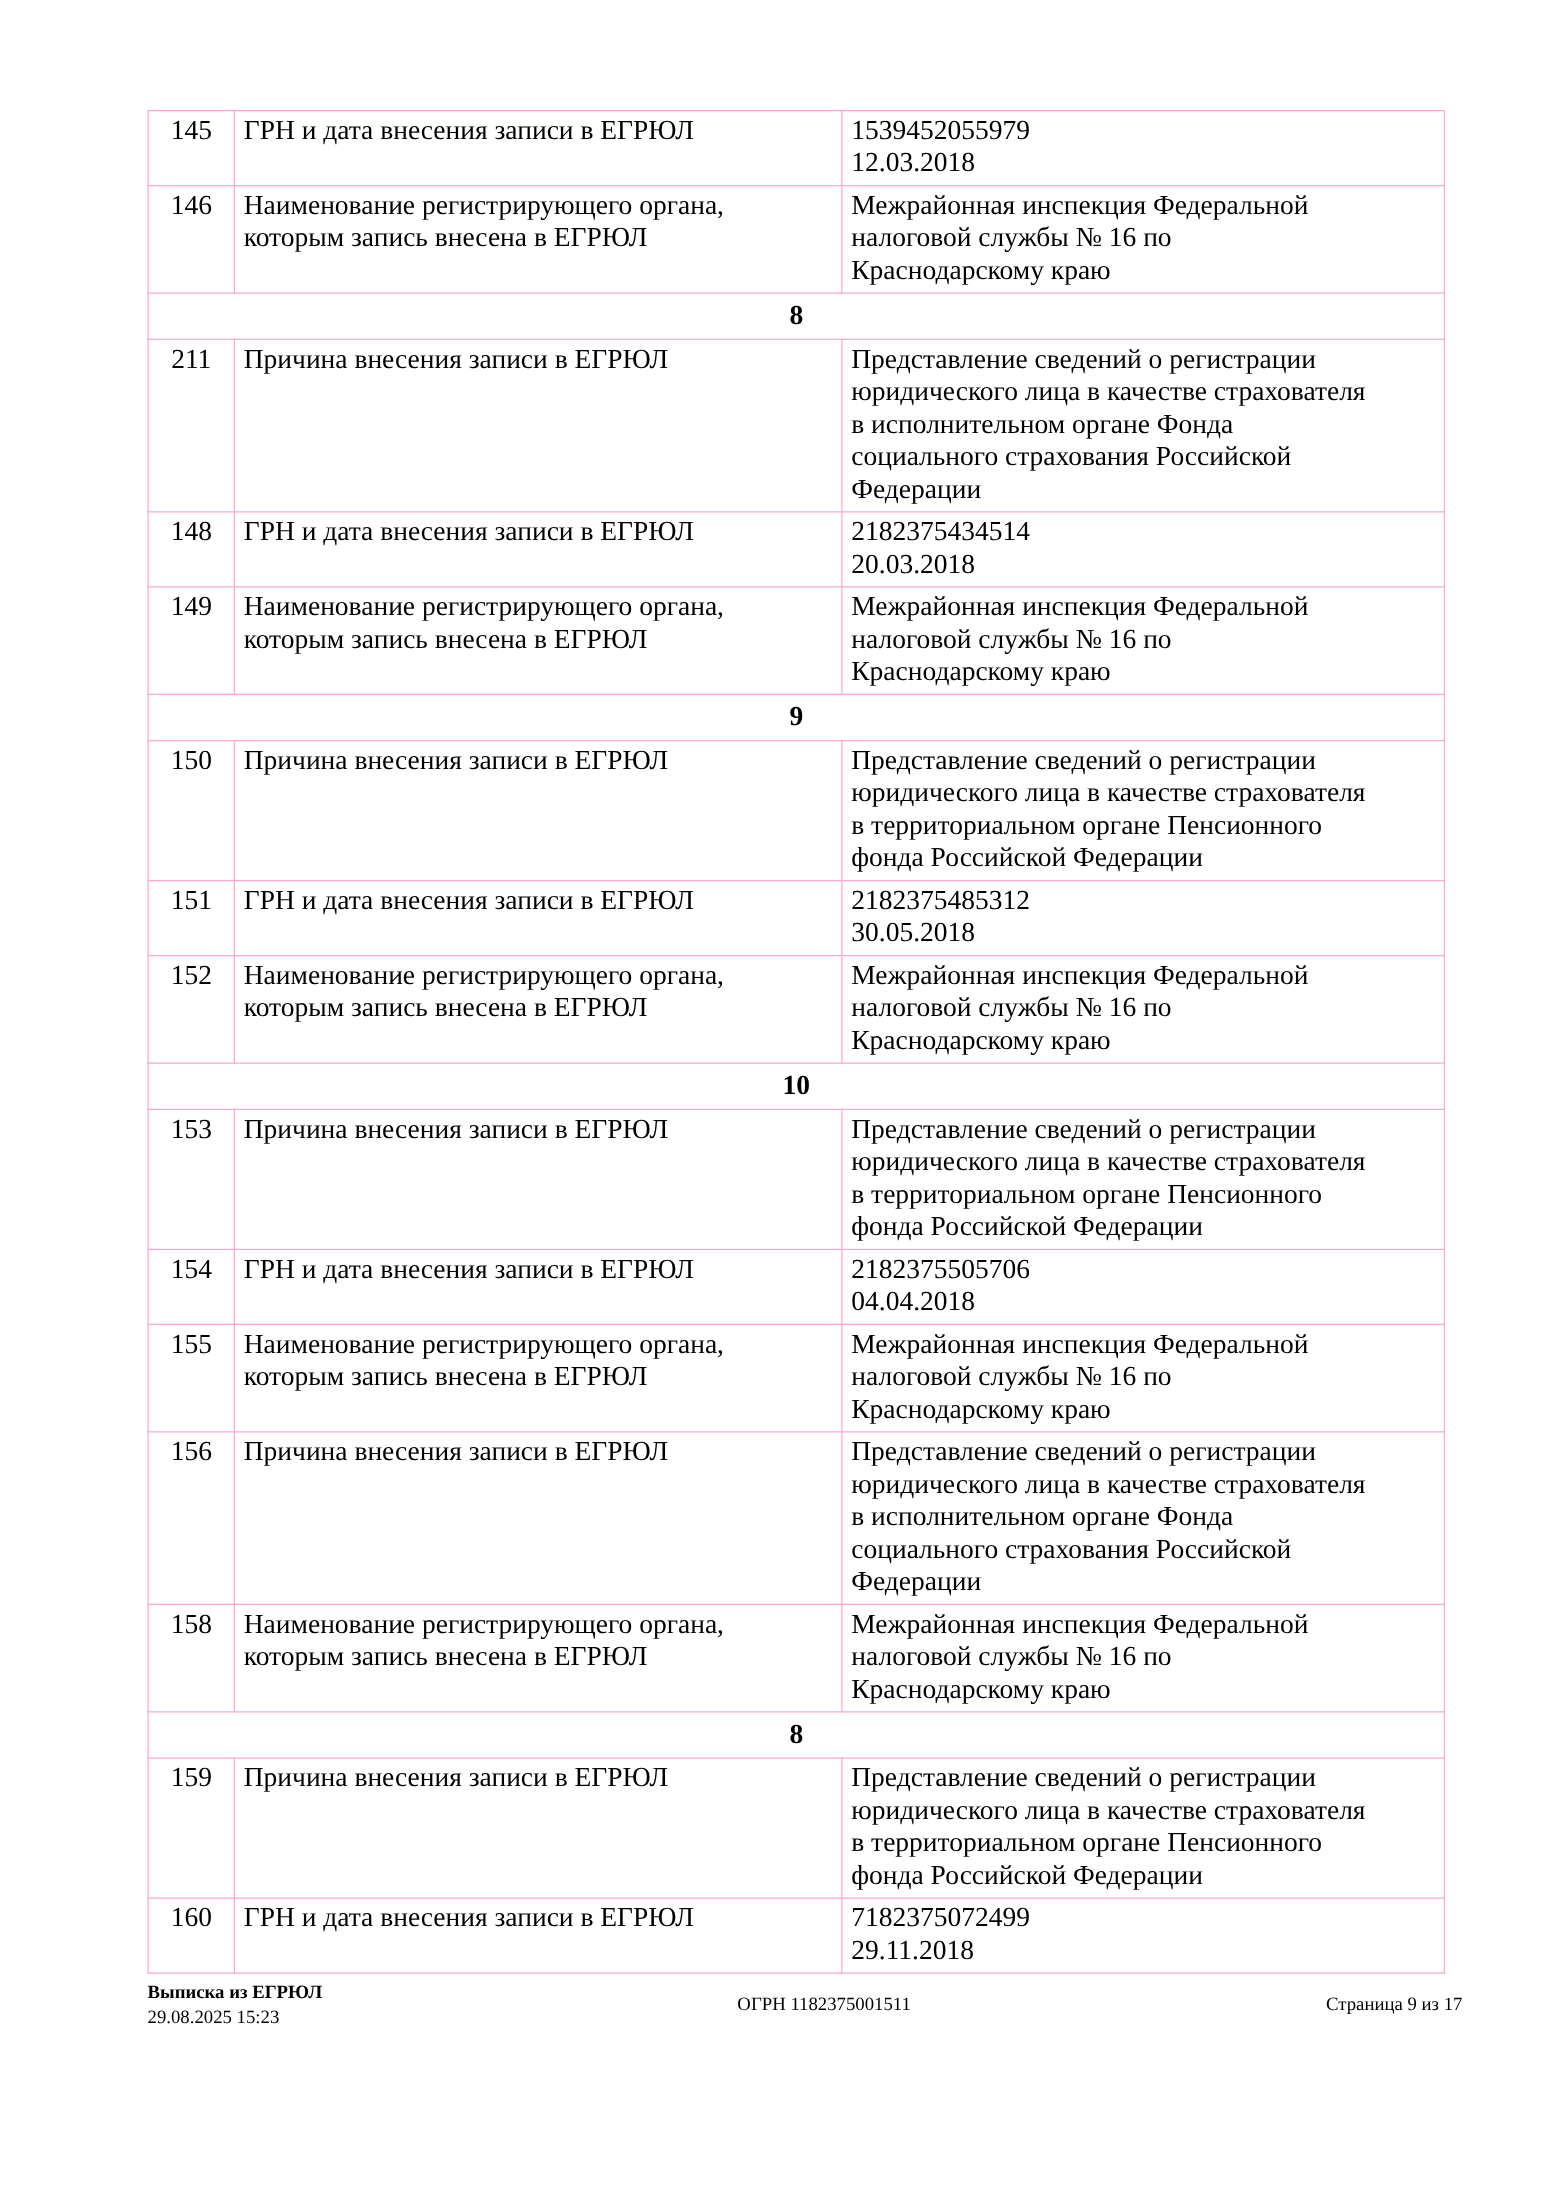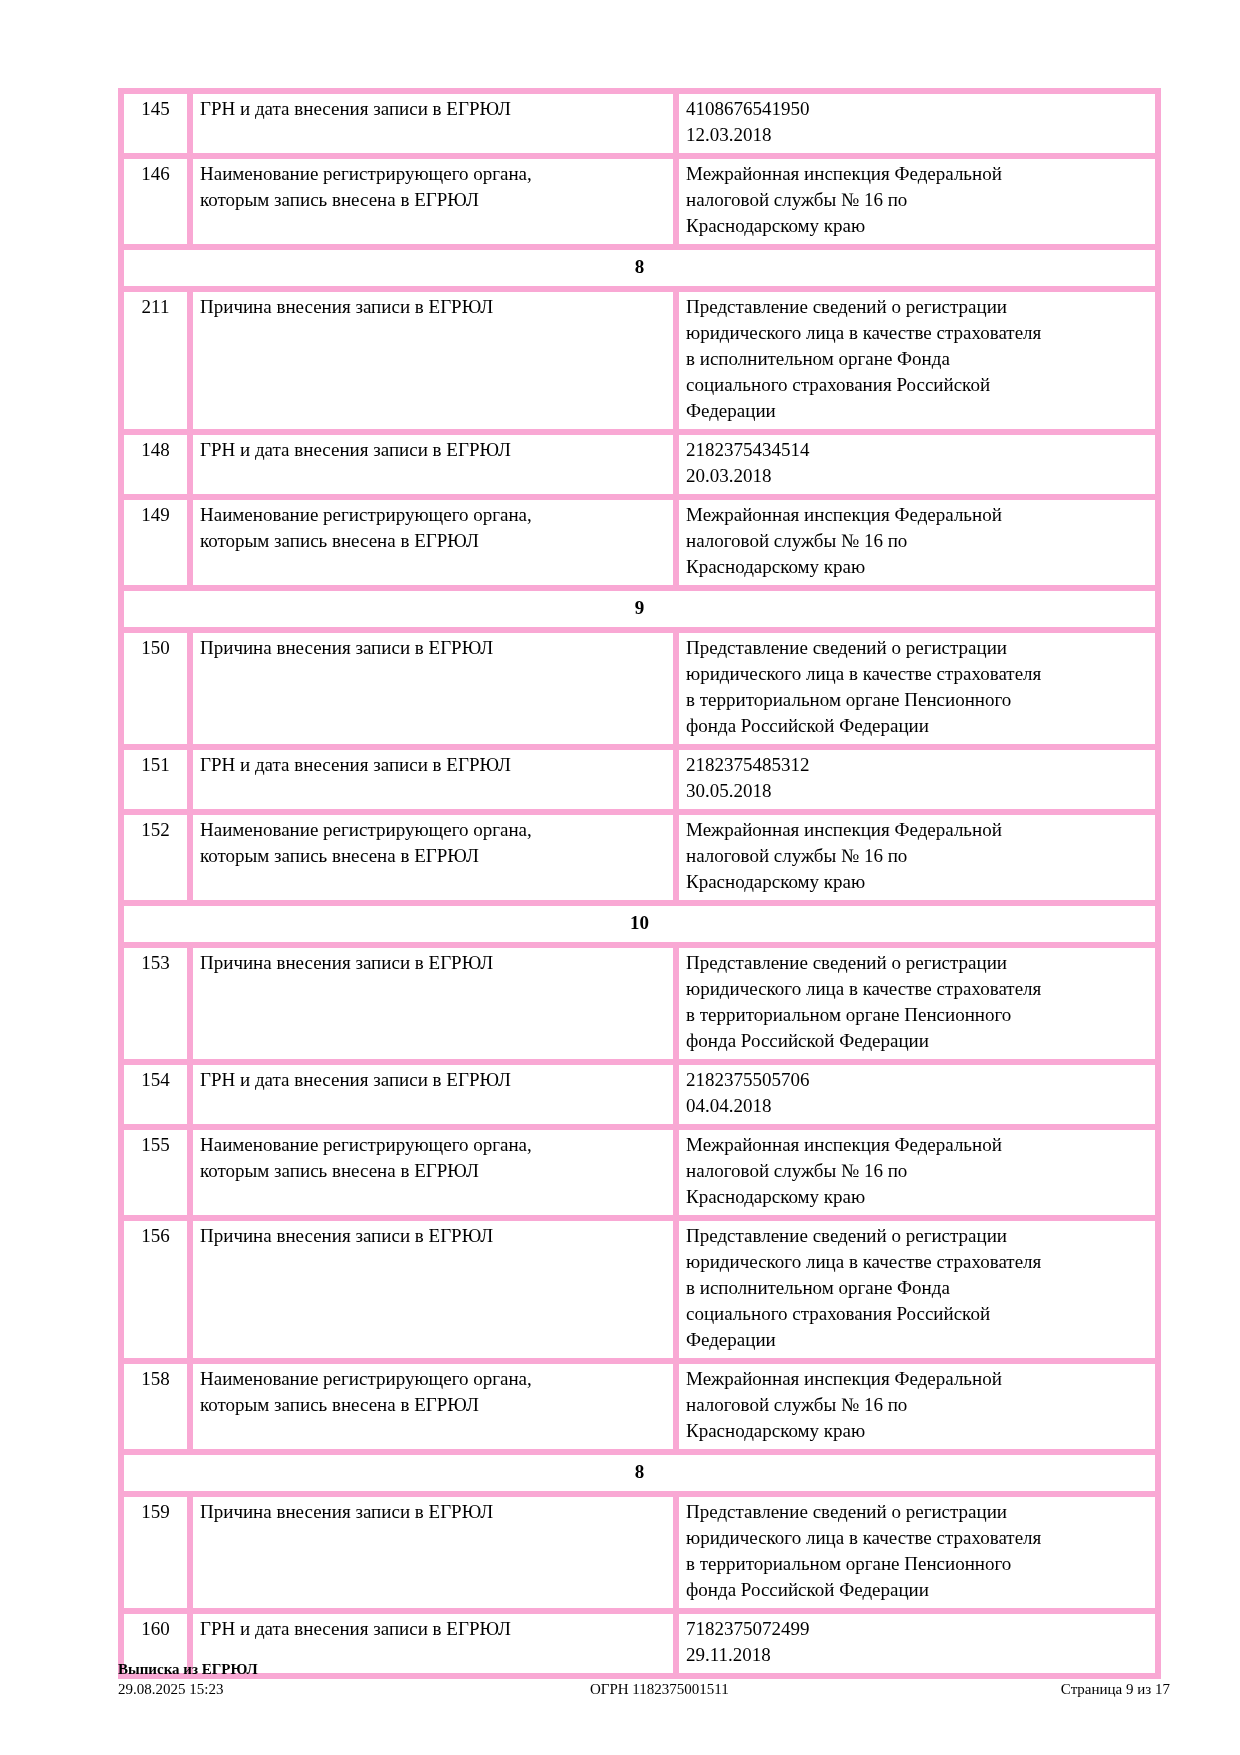--- a/index.html
+++ b/index.html
@@ -17,45 +17,45 @@
   }
   .egrul-table {
     position: absolute;
     left: 118px;
     top: 88px;
     width: 1037px;
     border-collapse: collapse;
     table-layout: fixed;
   }
   .egrul-table td {
-    border: 6px solid #f9a8d4;
+    border: 1px solid #f9a8d4;
     vertical-align: top;
-    font-size: 19px;
+    font-size: 22px;
     line-height: 26px;
     padding: 2px 7px 5px 7px;
     word-wrap: break-word;
   }
   .num-cell {
     text-align: center;
     padding: 2px 2px 5px 2px !important;
   }
   .section-cell {
     text-align: center;
     font-weight: bold;
     padding: 4px 4px 6px 4px !important;
   }
   .line { display: block; }
   .page-footer {
     position: absolute;
     left: 118px;
-    top: 1659px;
+    top: 1584px;
     width: 1052px;
     display: flex;
     justify-content: space-between;
-    align-items: flex-end;
+    align-items: center;
     font-size: 15px;
     line-height: 20px;
     font-family: Liberation Serif, serif;
   }
   .footer-left { text-align: left; }
   .footer-title { font-weight: bold; }
   .footer-center { text-align: center; }
   .footer-right { text-align: right; }
 </style>
 </head>
@@ -67,21 +67,21 @@
     <col style="width:486px">
     <col style="width:482px">
   </colgroup>
   <tbody id="egrul-tbody">
       <tr>
         <td class="num-cell">145</td>
         <td>
           <span class="line">ГРН и дата внесения записи в ЕГРЮЛ</span>
         </td>
         <td>
-          <span class="line">4108676541950</span>
+          <span class="line">1539452055979</span>
           <span class="line">12.03.2018</span>
         </td>
       </tr>
       <tr>
         <td class="num-cell">146</td>
         <td>
           <span class="line">Наименование регистрирующего органа,</span>
           <span class="line">которым запись внесена в ЕГРЮЛ</span>
         </td>
         <td>

